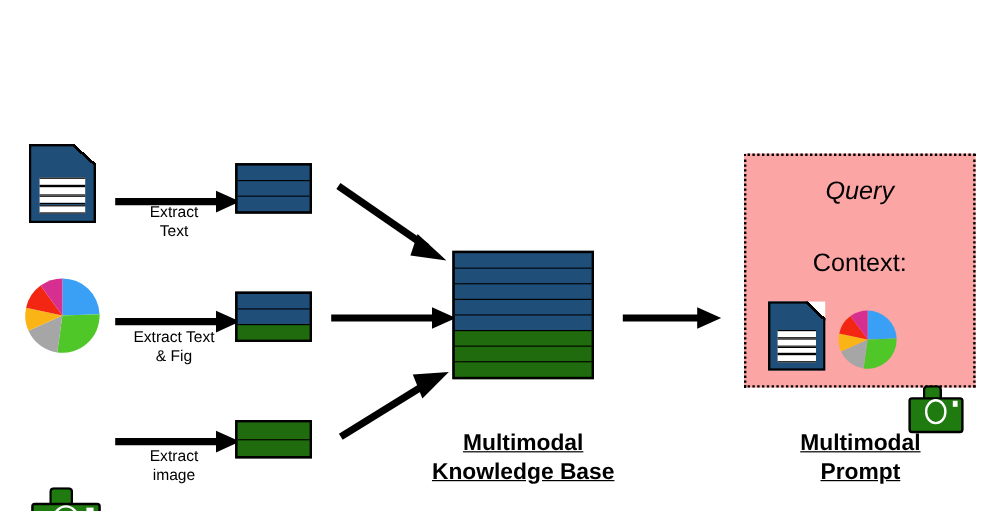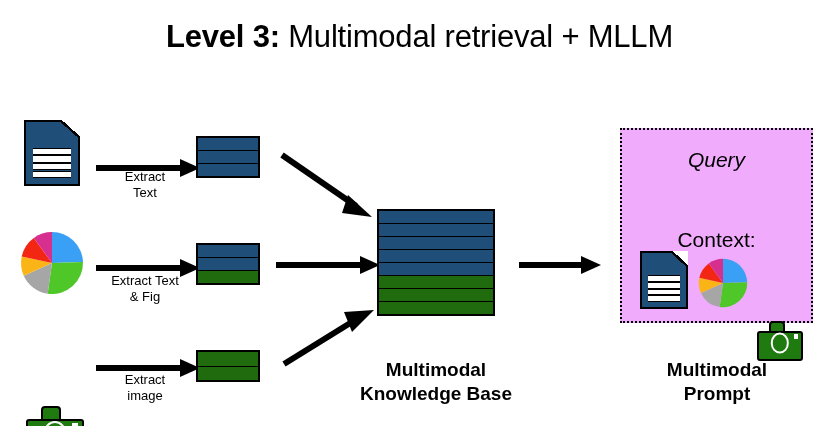--- a/index.html
+++ b/index.html
@@ -141,56 +141,53 @@
     font-size: 13px;
     line-height: 16px;
     white-space: pre-line;
     margin-top: 47px;
   }
 
   
   #prompt-box {
     border: 2.5px dotted #000;
     box-sizing: border-box;
-    background: #f0abfc;
+    background: #fca5a5;
   }
   #query-text {
     position: absolute;
     top: 18px; left: 0; width: 100%;
     text-align: center;
     font-style: italic;
     font-size: 21px;
   }
   #context-text {
     position: absolute;
     top: 78px; left: 0; width: 100%;
     text-align: center;
     font-size: 21px;
-    margin-top: 20px;
   }
 
   
   .caption {
     text-align: center;
     font-weight: bold;
     font-size: 19px;
     line-height: 24px;
     white-space: pre-line;
+    text-decoration: underline;
   }
 
   svg { display: block; overflow: visible; }
 </style>
 </head>
 <body>
 
 <div class="stage">
 
-  <div class="abs" id="title">
-    <span class="bold">Level 3:</span><span class="norm"> Multimodal retrieval + MLLM</span>
-  </div>
 
   <div class="abs doc-icon" style="left:24px; top:120px; width:56px; height:66px;">
     <div class="body"></div>
     <div class="fold"></div>
     <div class="foldline"></div>
     <div class="lines">
       <i></i>
         <i></i>
         <i></i>
         <i></i>

